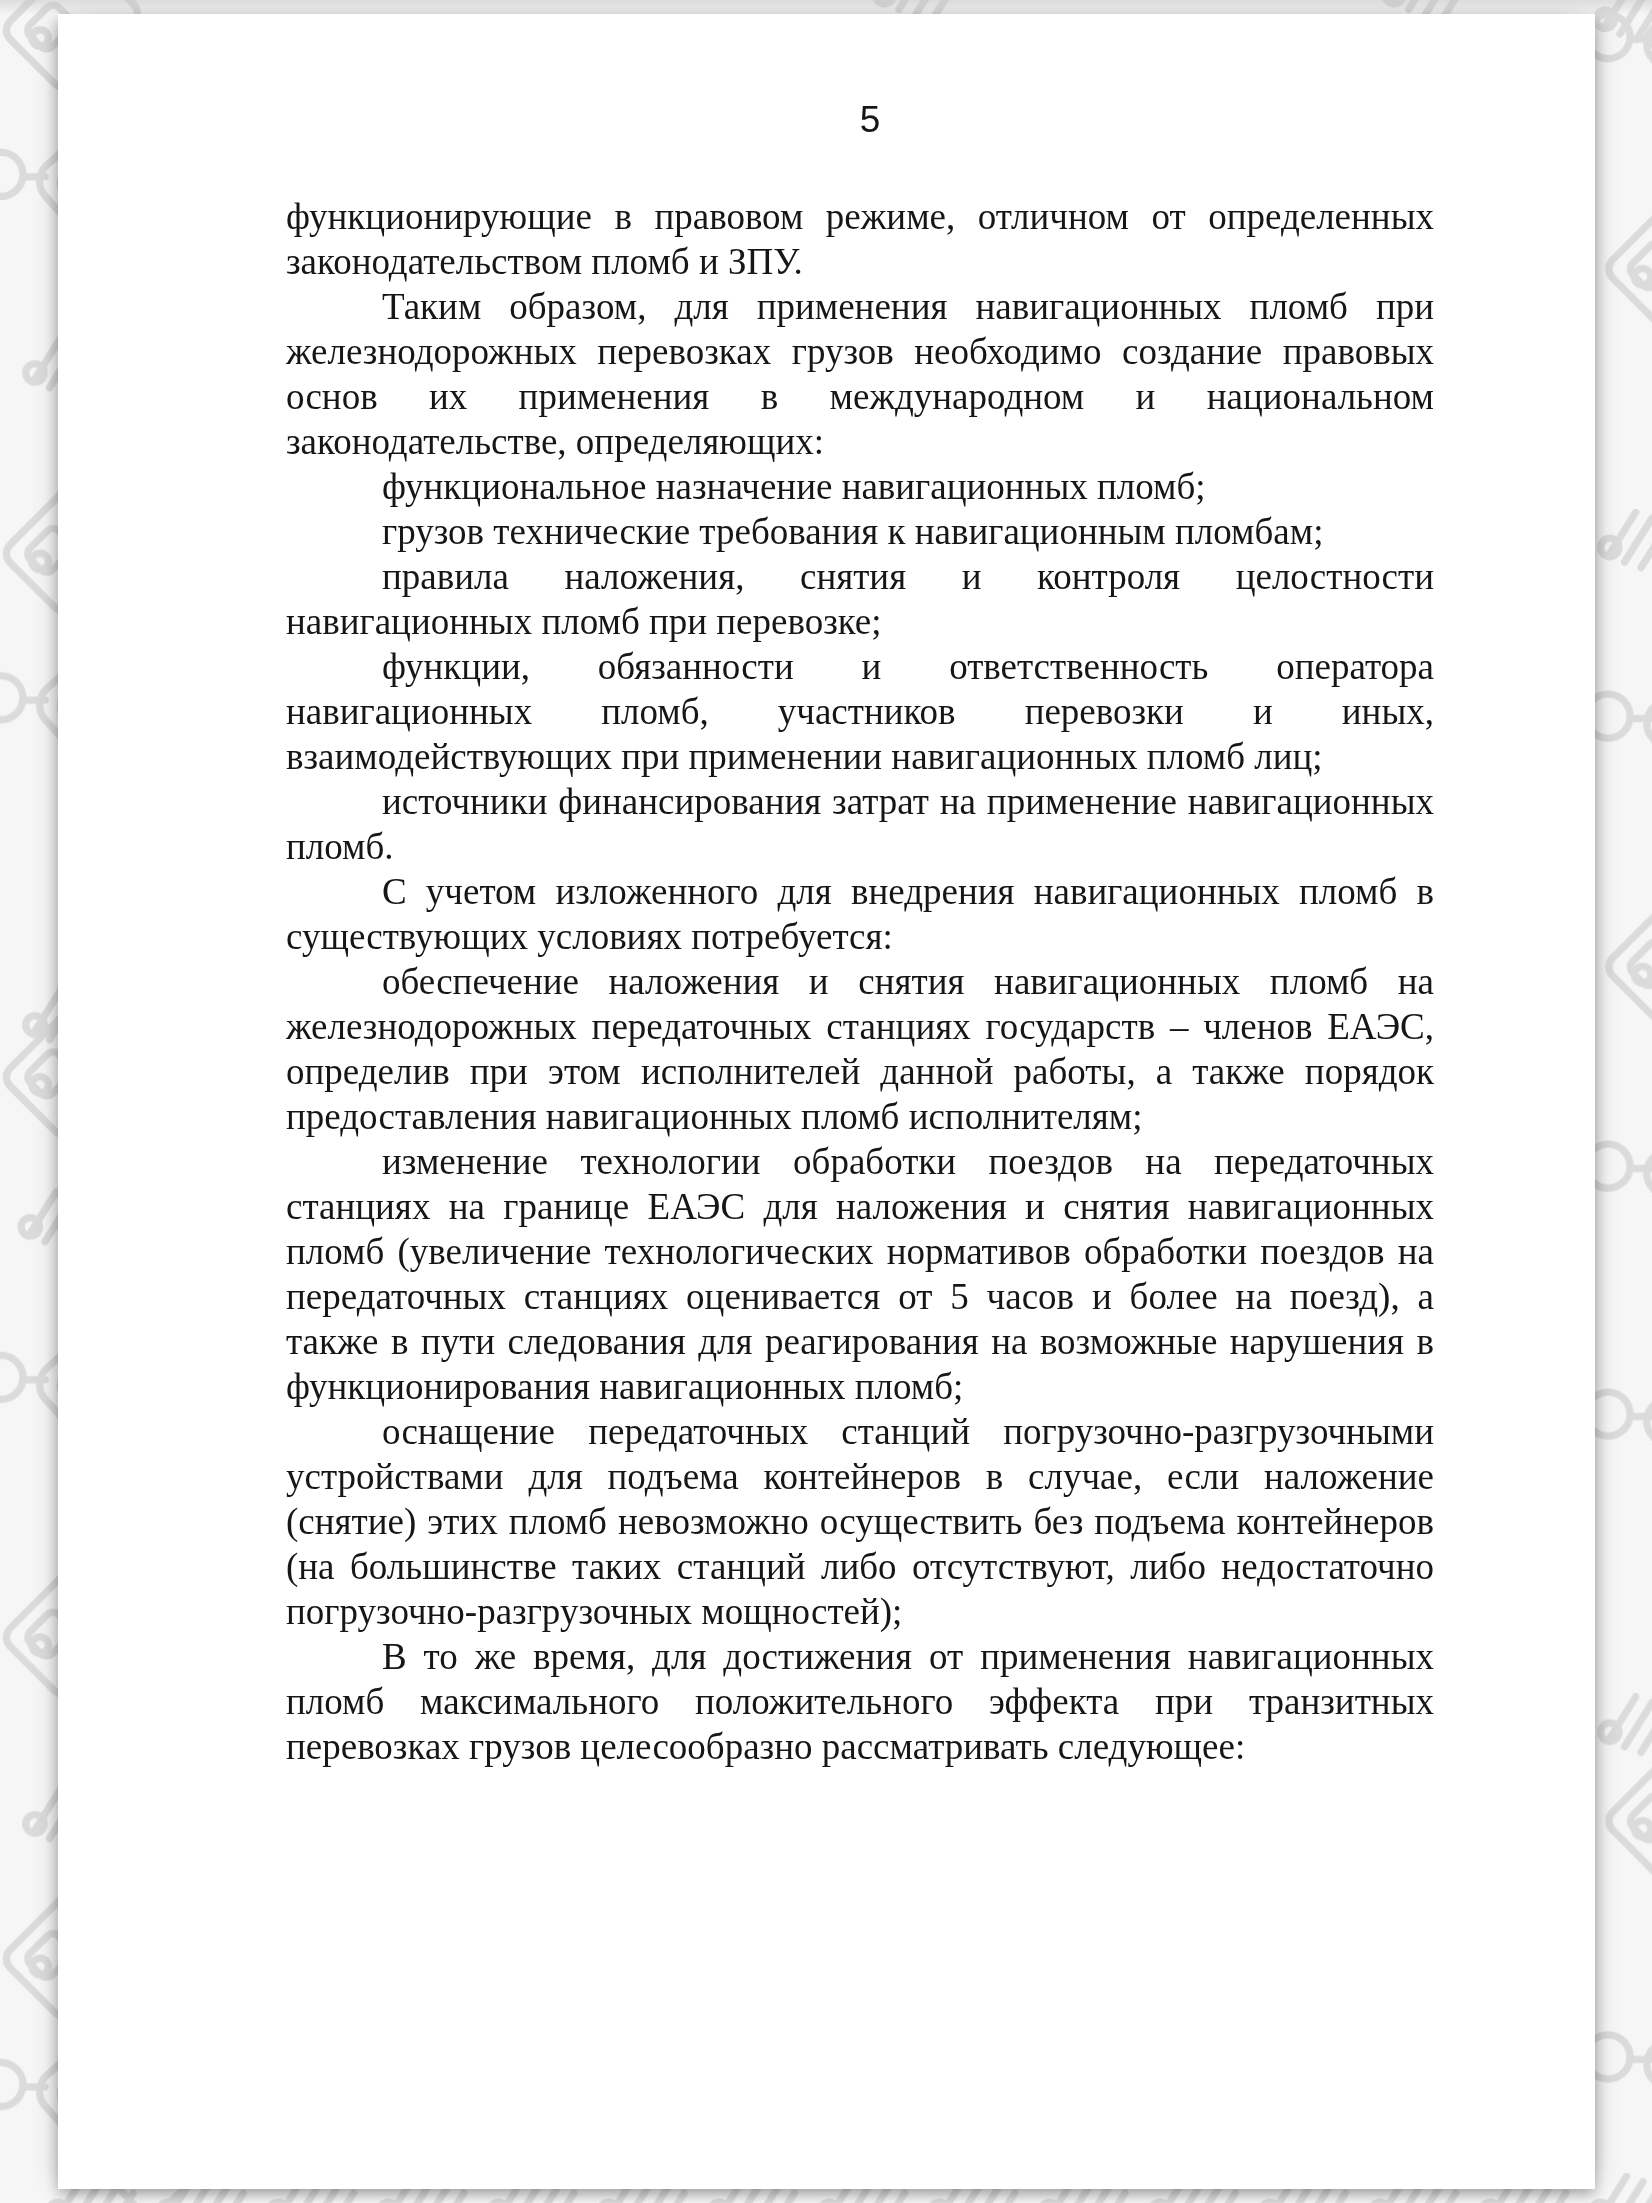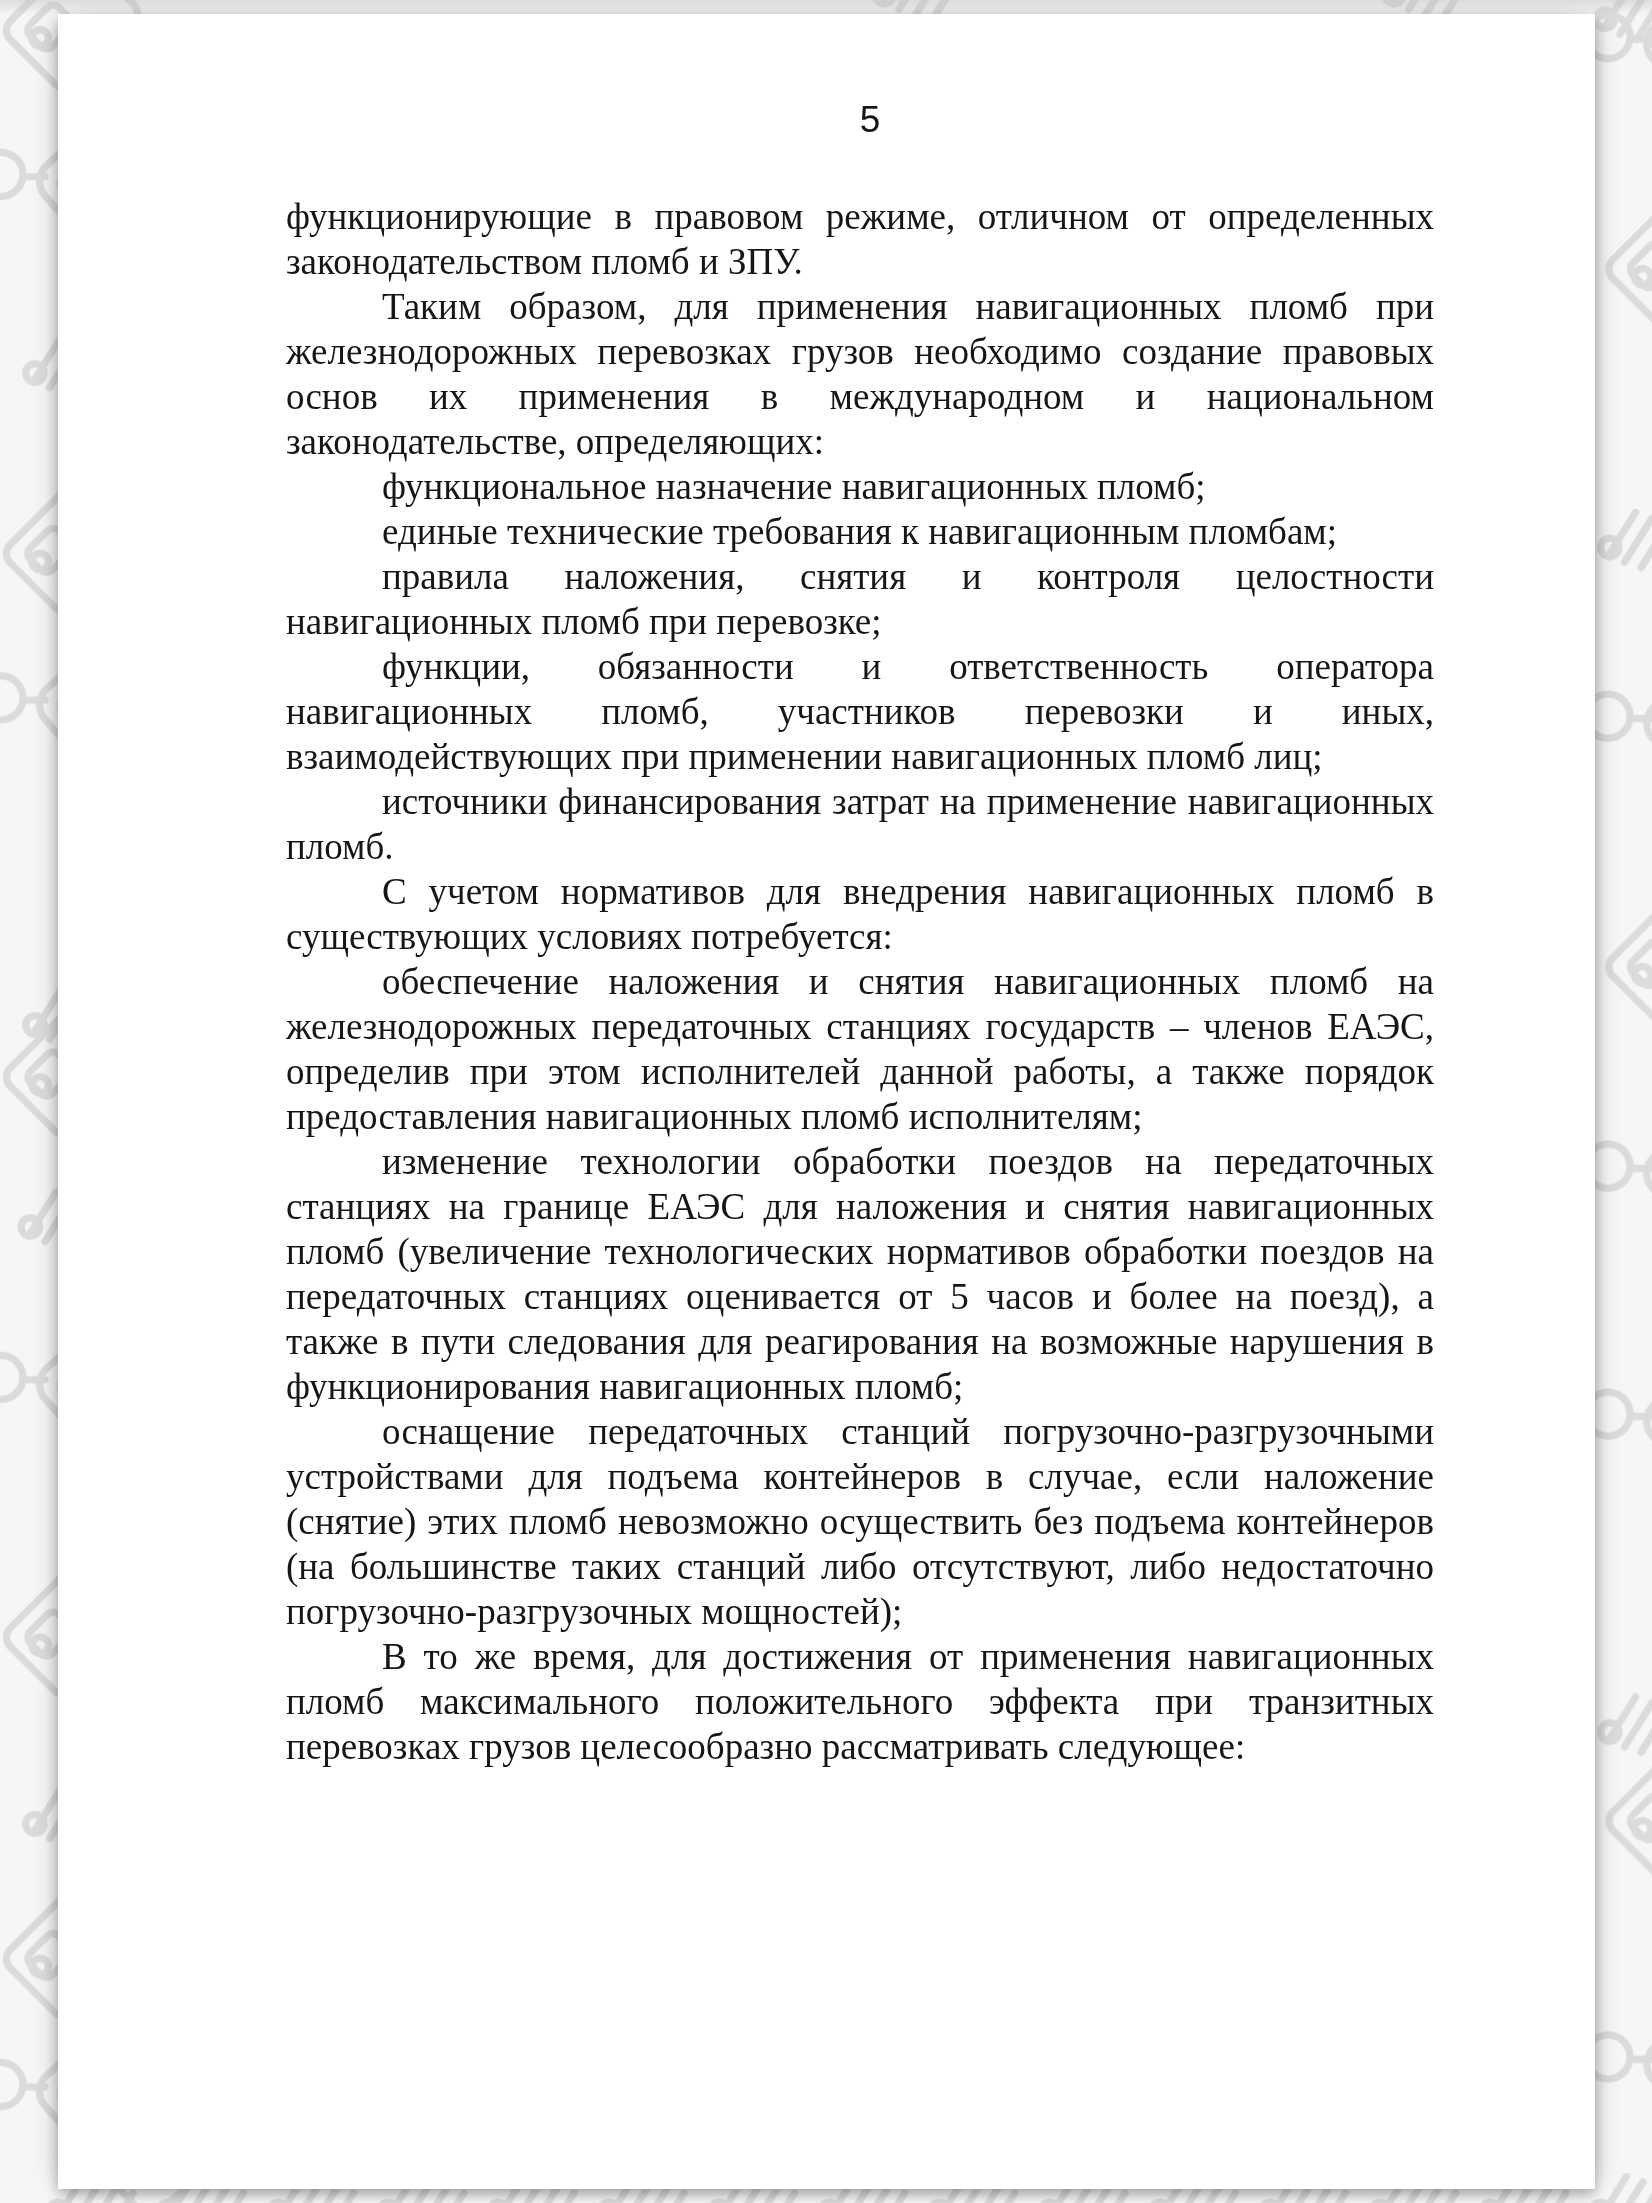--- a/index.html
+++ b/index.html
@@ -136,25 +136,25 @@
 
   <div class="top-fade"></div>
 
   <div class="page">
     <div class="page-number">5</div>
 
     <div class="body-text">
       <p class="continued">функционирующие в правовом режиме, отличном от определенных законодательством пломб и ЗПУ.</p>
       <p>Таким образом, для применения навигационных пломб при железнодорожных перевозках грузов необходимо создание правовых основ их применения в международном и национальном законодательстве, определяющих:</p>
       <p>функциональное назначение навигационных пломб;</p>
-      <p>единые технические требования к навигационным пломбам;</p>
+      <p>грузов технические требования к навигационным пломбам;</p>
       <p>правила наложения, снятия и контроля целостности навигационных пломб при перевозке;</p>
       <p>функции, обязанности и ответственность оператора навигационных пломб, участников перевозки и иных, взаимодействующих при применении навигационных пломб лиц;</p>
       <p>источники финансирования затрат на применение навигационных пломб.</p>
-      <p>С учетом нормативов для внедрения навигационных пломб в существующих условиях потребуется:</p>
+      <p>С учетом изложенного для внедрения навигационных пломб в существующих условиях потребуется:</p>
       <p>обеспечение наложения и снятия навигационных пломб на железнодорожных передаточных станциях государств – членов ЕАЭС, определив при этом исполнителей данной работы, а также порядок предоставления навигационных пломб исполнителям;</p>
       <p>изменение технологии обработки поездов на передаточных станциях на границе ЕАЭС для наложения и снятия навигационных пломб (увеличение технологических нормативов обработки поездов на передаточных станциях оценивается от 5 часов и более на поезд), а также в пути следования для реагирования на возможные нарушения в функционирования навигационных пломб;</p>
       <p>оснащение передаточных станций погрузочно-разгрузочными устройствами для подъема контейнеров в случае, если наложение (снятие) этих пломб невозможно осуществить без подъема контейнеров (на большинстве таких станций либо отсутствуют, либо недостаточно погрузочно-разгрузочных мощностей);</p>
       <p>В то же время, для достижения от применения навигационных пломб максимального положительного эффекта при транзитных перевозках грузов целесообразно рассматривать следующее:</p>
     </div>
   </div>
 </div>
 
 
 </body></html>

